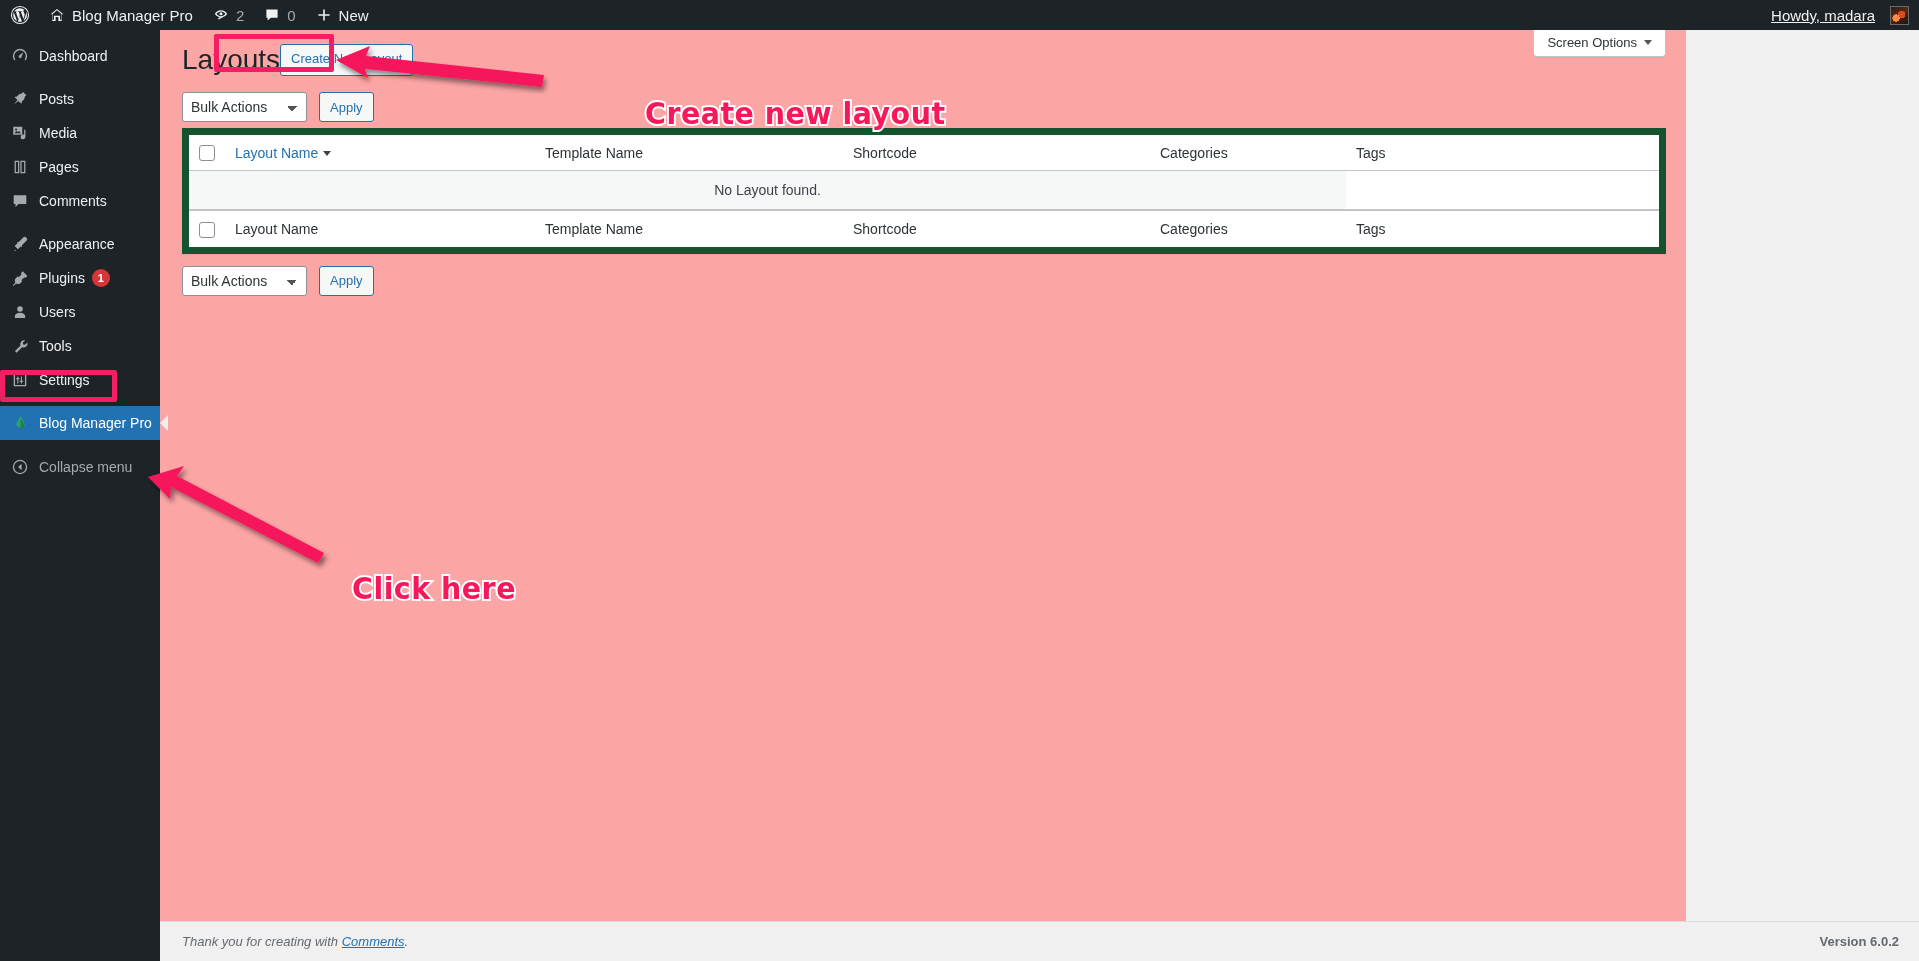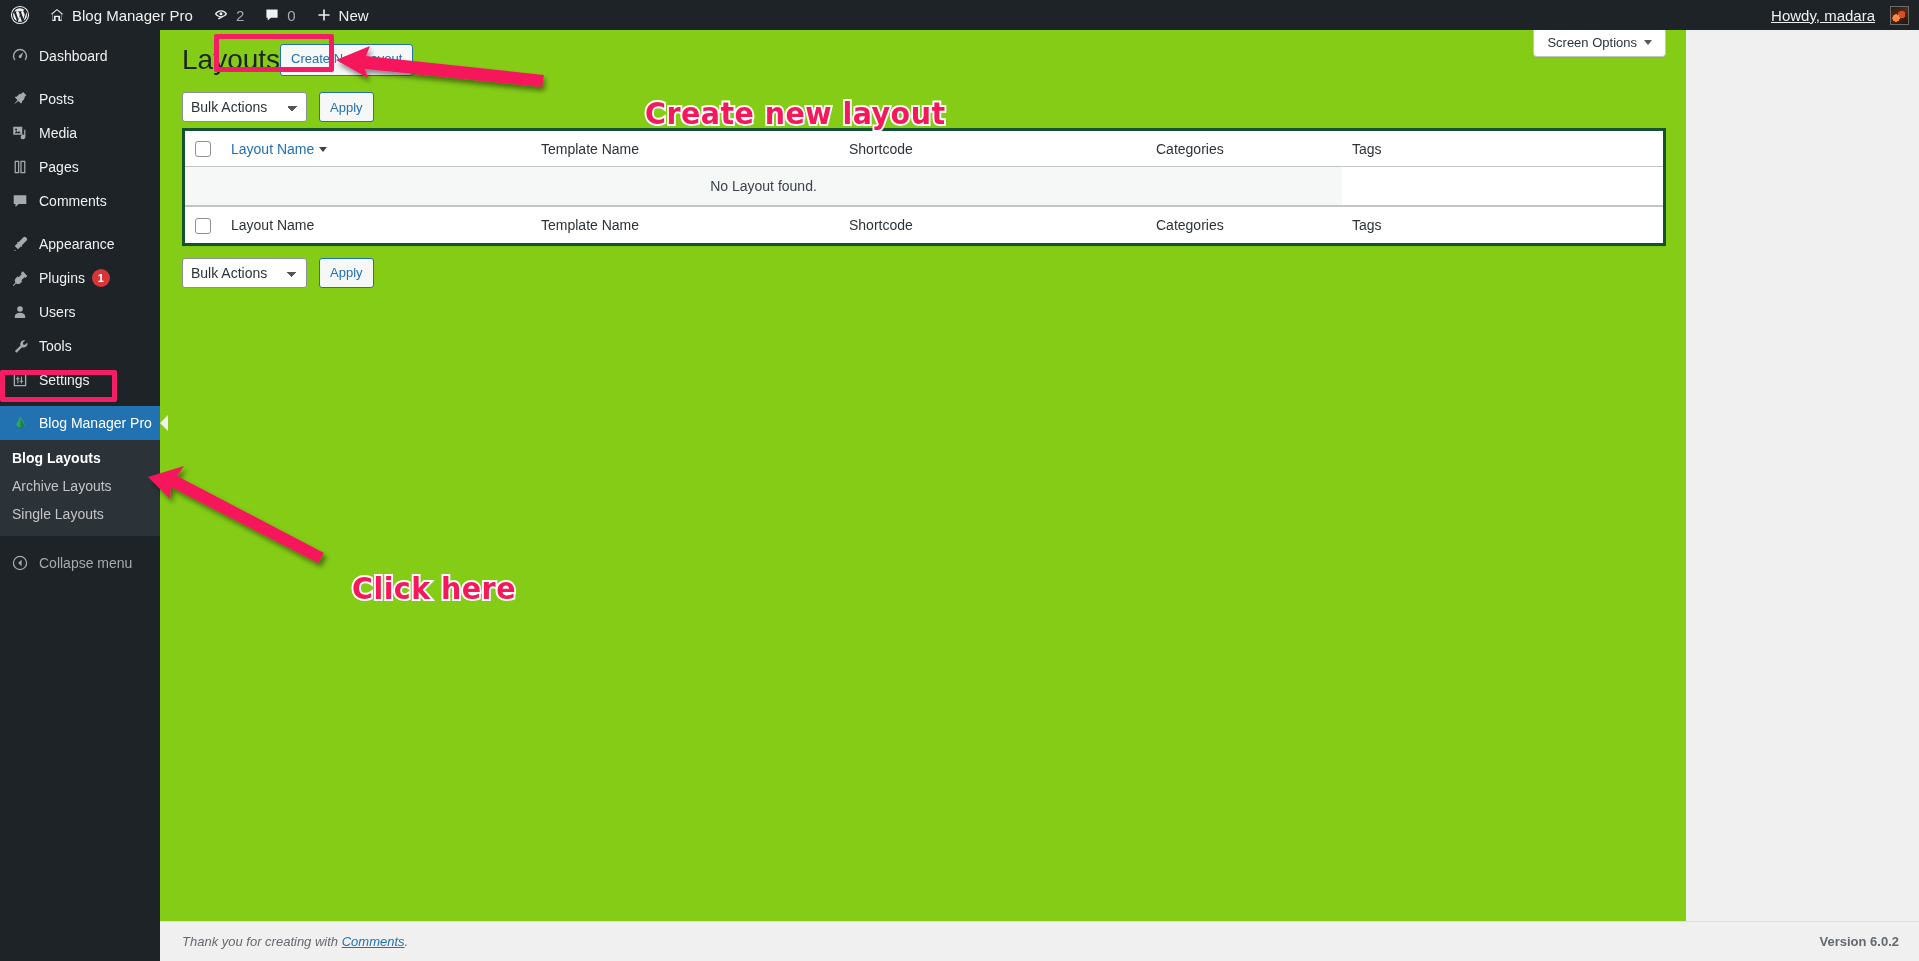--- a/index.html
+++ b/index.html
@@ -89,21 +89,21 @@
     height: 34px; padding-left: 10px; margin-top: 10px;
     color: #a7aaad; font-size: 14px; cursor: pointer;
   }
   .collapse-row .mi-icon { width:20px; height:20px; margin-right:9px;
     display:flex; align-items:center; justify-content:center; flex:none; }
 
   
   #content {
     position: absolute; top: 30px; left: 160px;
     width: 1526px; height: 931px;
-    background: #84cc16;
+    background: #fca5a5;
     color: #3c434a;
   }
   #screen-meta-links {
     position: absolute; top: 0; right: 20px;
   }
   #screen-options-btn {
     background: #fff; border: 1px solid #c3c4c7; border-top: none;
     border-radius: 0 0 4px 4px;
     padding: 5px 13px 6px 13px;
     font-size: 13px; color: #2c3338; cursor: pointer;
@@ -167,21 +167,21 @@
   input.search-field {
     width: 192px; height: 30px;
     border: 1px solid #8c8f94; border-radius: 3px;
     background: #fff; padding: 0 8px; font-size: 14px;
     color: #2c3338; font-family: "Liberation Sans", sans-serif;
   }
 
   table.wp-list-table {
     width: 100%; border-collapse: separate; border-spacing: 0;
     background: #fff;
-    border: 3px solid #14532d;
+    border: 7px solid #14532d;
     box-shadow: 0 1px 1px rgba(0,0,0,.04);
     font-size: 14px;
   }
   table.wp-list-table th {
     text-align: left; font-weight: 400; color: #2c3338;
     padding: 9px 10px; vertical-align: middle;
     border-bottom: 1px solid #c3c4c7;
   }
   table.wp-list-table tfoot th {
     border-bottom: none; border-top: 1px solid #c3c4c7;
@@ -408,25 +408,20 @@
   <div class="menu-item current">
     <span class="mi-icon">
       <svg width="17" height="17" viewBox="0 0 20 20">
         <path d="M10 1.5 4.6 11.2a6.2 6.2 0 0 0 10.8 0L10 1.5z" fill="#2fa36b"></path>
         <path d="M10 4.2v12.1a5 5 0 0 0 4.3-5.1L10 4.2z" fill="#1f7d50"></path>
       </svg>
     </span>
     <span class="mi-label">Blog Manager Pro</span>
   </div>
 
-  <div id="submenu">
-    <div class="submenu-item current">Blog Layouts</div>
-    <div class="submenu-item">Archive Layouts</div>
-    <div class="submenu-item">Single Layouts</div>
-  </div>
 
   <div class="collapse-row">
     <span class="mi-icon">
       <svg width="18" height="18" viewBox="0 0 20 20" fill="#a7aaad">
         <path d="M10 2a8 8 0 1 0 0 16 8 8 0 0 0 0-16zm0 1.4a6.6 6.6 0 1 1 0 13.2 6.6 6.6 0 0 1 0-13.2zm1.8 2.9L7.9 10l3.9 3.7V6.3z"></path>
       </svg>
     </span>
     <span>Collapse menu</span>
   </div>
 </div>

